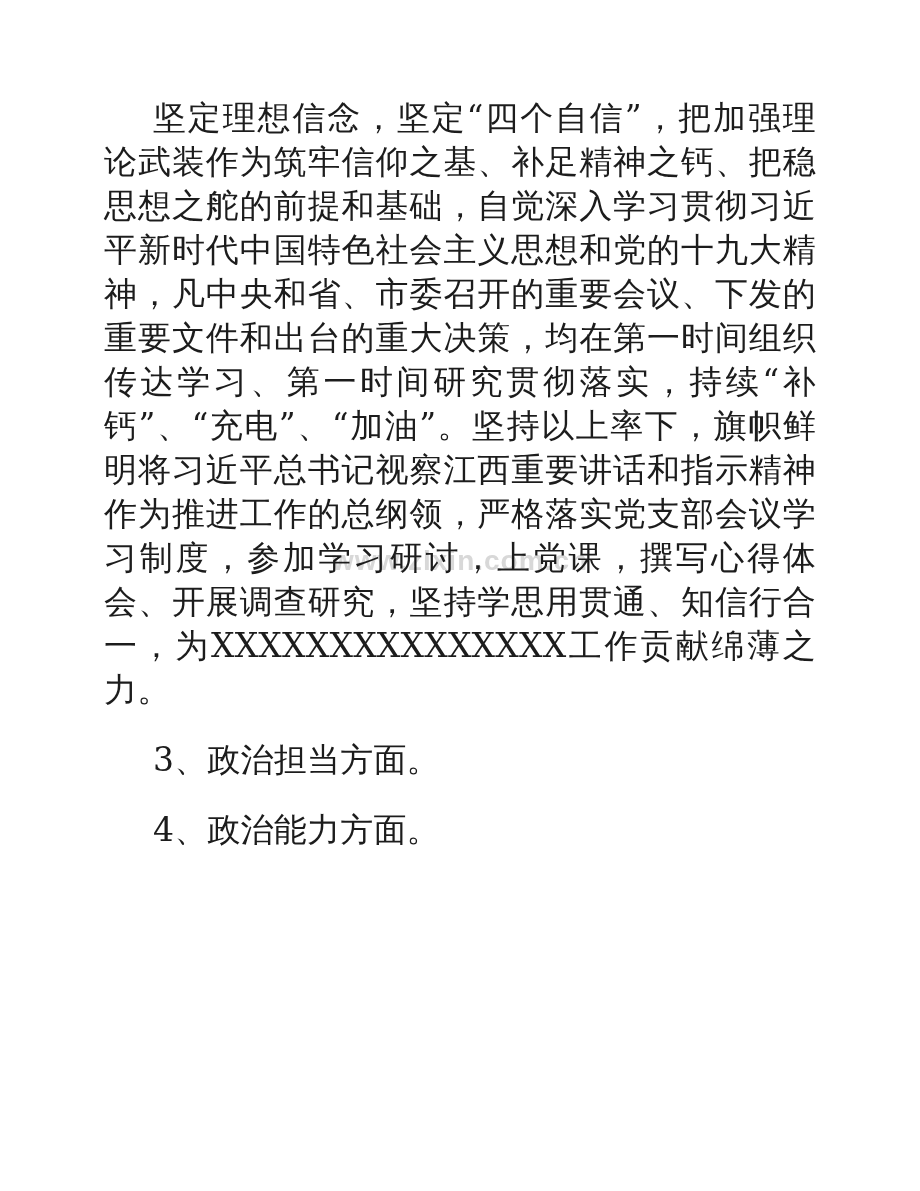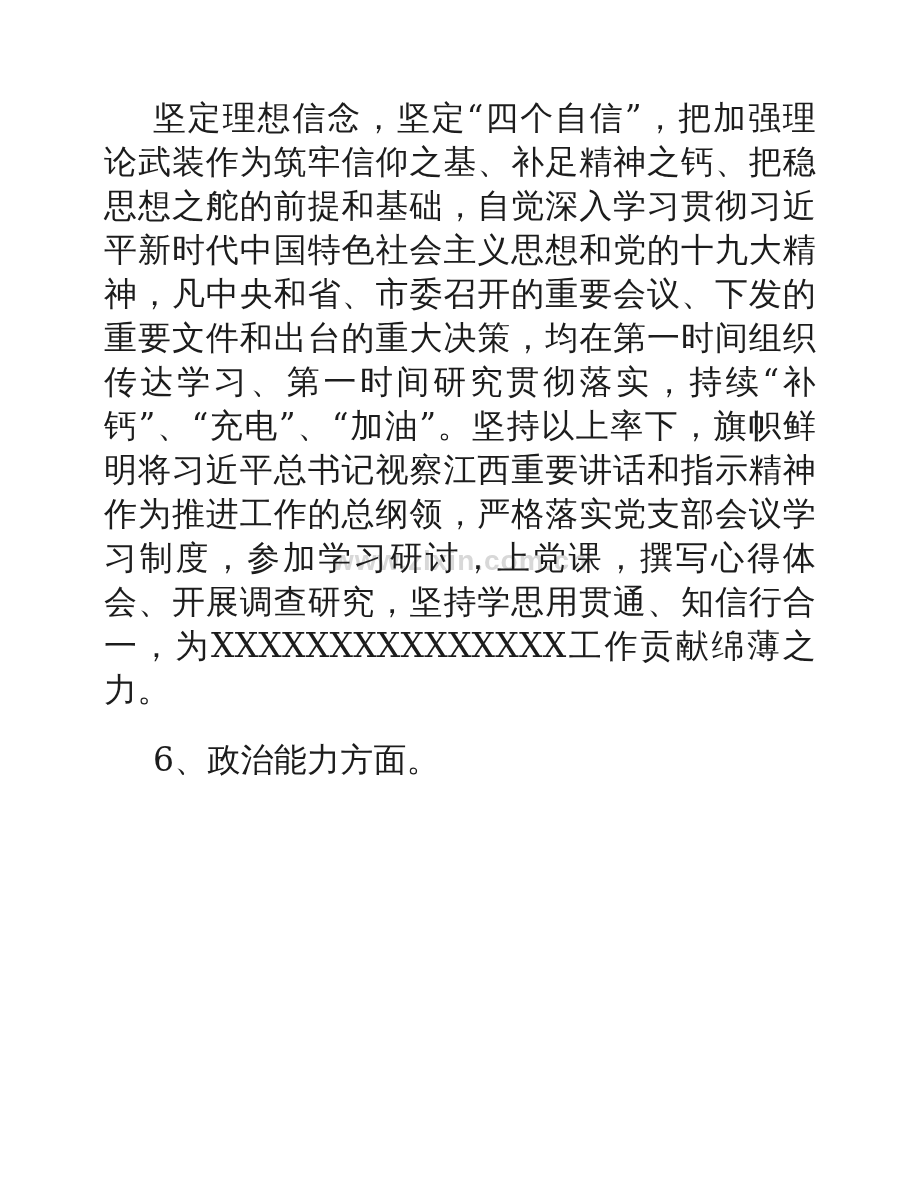--- a/index.html
+++ b/index.html
@@ -60,16 +60,17 @@
 </style>
 </head>
 <body>
 
 <div class="page">
 
   <div class="watermark">www.zixin.com.cn</div>
 
   <div class="doc-body">
     <p class="para indent">坚定理想信念，坚定“四个自信”，把加强理论武装作为筑牢信仰之基、补足精神之钙、把稳思想之舵的前提和基础，自觉深入学习贯彻习近平新时代中国特色社会主义思想和党的十九大精神，凡中央和省、市委召开的重要会议、下发的重要文件和出台的重大决策，均在第一时间组织传达学习、第一时间研究贯彻落实，持续“补钙”、“充电”、“加油”。坚持以上率下，旗帜鲜明将习近平总书记视察江西重要讲话和指示精神作为推进工作的总纲领，严格落实党支部会议学习制度，参加学习研讨，上党课，撰写心得体会、开展调查研究，坚持学思用贯通、知信行合一，为XXXXXXXXXXXXXXX工作贡献绵薄之力。</p>
-    <p class="para indent spaced">6、政治能力方面。</p>
+    <p class="para indent spaced">3、政治担当方面。</p>
+    <p class="para indent spaced">4、政治能力方面。</p>
   </div>
 
 </div>
 
 </body></html>

